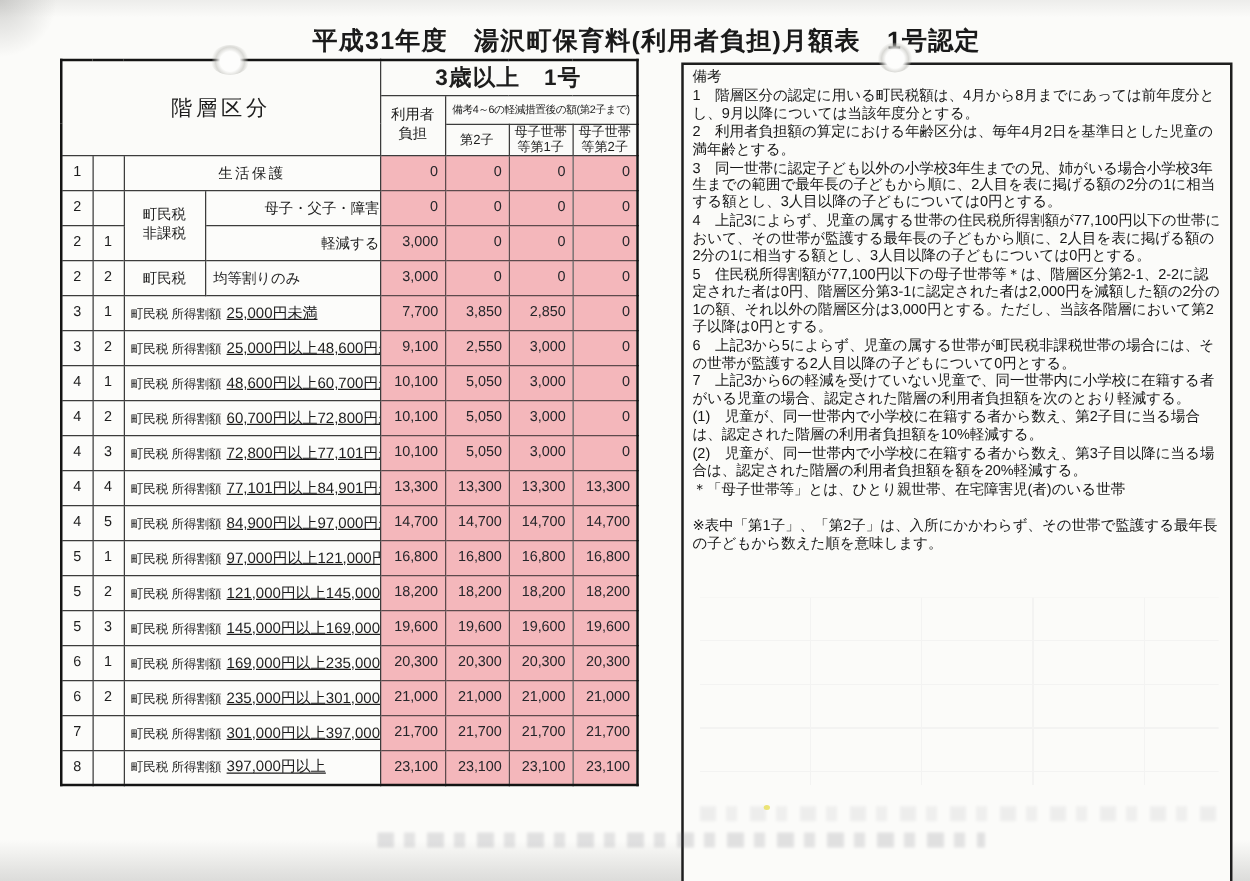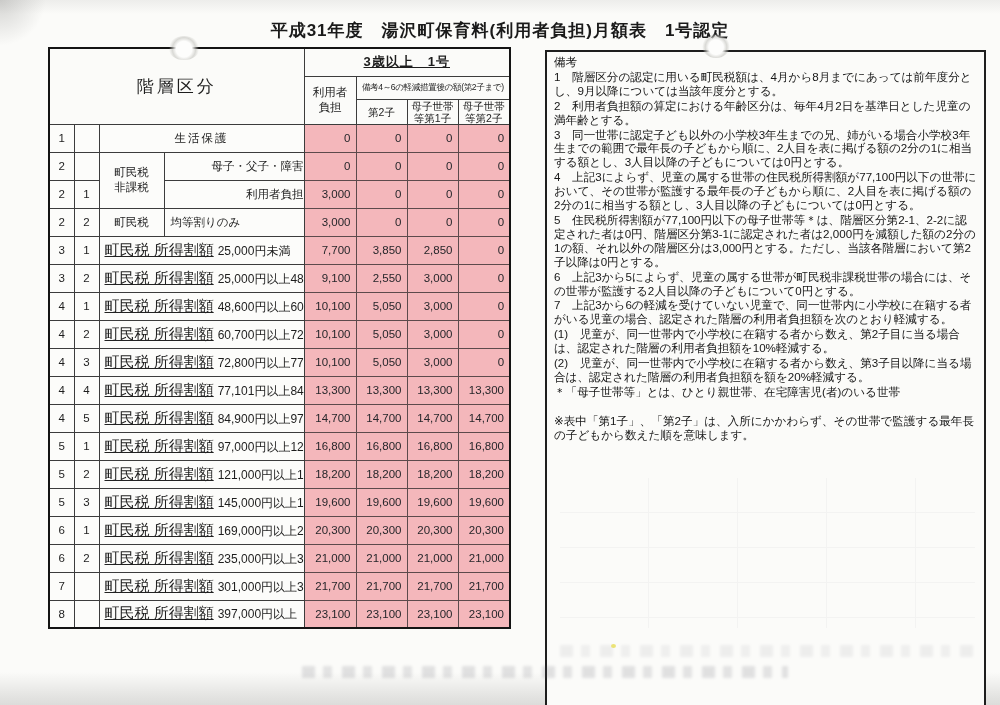--- a/index.html
+++ b/index.html
@@ -10,46 +10,46 @@
     background:#e9e9e7;
   }
   .page {
     position:relative; width:1000px; height:705px;
     background:linear-gradient(180deg,#ededeb 0,#fbfbf9 14px,#fbfbf9 672px,#e3e3e1 697px,#dcdcda 705px);
     color:#1d1d1d;
   }
   
   .title {
     position:absolute; left:250px; top:19px; width:500px;
-    text-align:center; font-size:17px; font-weight:bold; letter-spacing:1px;
+    text-align:center; font-size:20px; font-weight:bold; letter-spacing:1px;
     color:#1a1a1a; white-space:nowrap;
   }
   
   table.fee {
     position:absolute; left:48px; top:47px; width:461px;
     border-collapse:collapse; table-layout:fixed;
     border:2px solid #141414; background:#fcfcfa;
   }
   .fee th, .fee td { border:1px solid #3c3c3c; padding:0; overflow:hidden; }
   .fee thead th { background:#fbfbf9; font-weight:normal; vertical-align:middle; }
   .th-tier  { font-size:17px; letter-spacing:3px; }
-  .th-age   { font-size:13px; font-weight:bold !important; height:28px; letter-spacing:1px;text-decoration:underline; }
+  .th-age   { font-size:18px; font-weight:bold !important; height:28px; letter-spacing:1px; }
   .th-burden{ font-size:11.5px; line-height:1.3; }
   .th-rednote{ font-size:8.6px; height:23px; padding:0 1px; letter-spacing:-0.4px; }
   .th-sub   { font-size:10.5px; height:24px; line-height:1.15; }
   .fee tbody td { height:28px; font-size:11.5px; vertical-align:middle; }
   td.c-tier, td.c-sub { text-align:center; font-size:11px; }
   td.c-labelc { text-align:center; letter-spacing:2px;margin-top:37px; }
   td.c-cond   { text-align:right; }
   td.c-cond-l { text-align:left; padding-left:6px;margin-top:45px; }
   td.c-tax    { text-align:center; }
   td.c-taxspan{ text-align:center; white-space:pre-line; line-height:1.3; }
   td.c-income { text-align:left; padding-left:5px; white-space:nowrap; }
-  td.c-income .pfx { font-size:15px; margin-right:4px; color:#222;text-decoration:underline; }
-  td.c-income .cnd { font-size:12px; }
+  td.c-income .pfx { font-size:10px; margin-right:4px; color:#222; }
+  td.c-income .cnd { font-size:12px;text-decoration:underline; }
   td.c-val {
     background:#f4b7bb; text-align:right; padding-right:5px;
     font-size:11px; color:#26262a; border-color:#5d4a4c;
   }
   
   .notes {
     position:absolute; left:545px; top:50px; width:441px; height:672px;
     border:2px solid #1e1e1e; background:#fbfbf9;
     padding:3px 7px 0 7px; font-size:11.6px; line-height:1.2; color:#161616;
   }
@@ -133,21 +133,21 @@
 非課税</td>
           <td class="c-cond">母子・父子・障害</td>
           <td class="c-val">0</td>
           <td class="c-val">0</td>
           <td class="c-val">0</td>
           <td class="c-val">0</td>
         </tr>
         <tr>
           <td class="c-tier">2</td>
           <td class="c-sub">1</td>
-          <td class="c-cond">利用者負担</td>
+          <td class="c-cond">軽減する</td>
           <td class="c-val">3,000</td>
           <td class="c-val">0</td>
           <td class="c-val">0</td>
           <td class="c-val">0</td>
         </tr>
         <tr>
           <td class="c-tier">2</td>
           <td class="c-sub">2</td>
           <td class="c-tax">町民税</td>
           <td class="c-cond-l">均等割りのみ</td>

